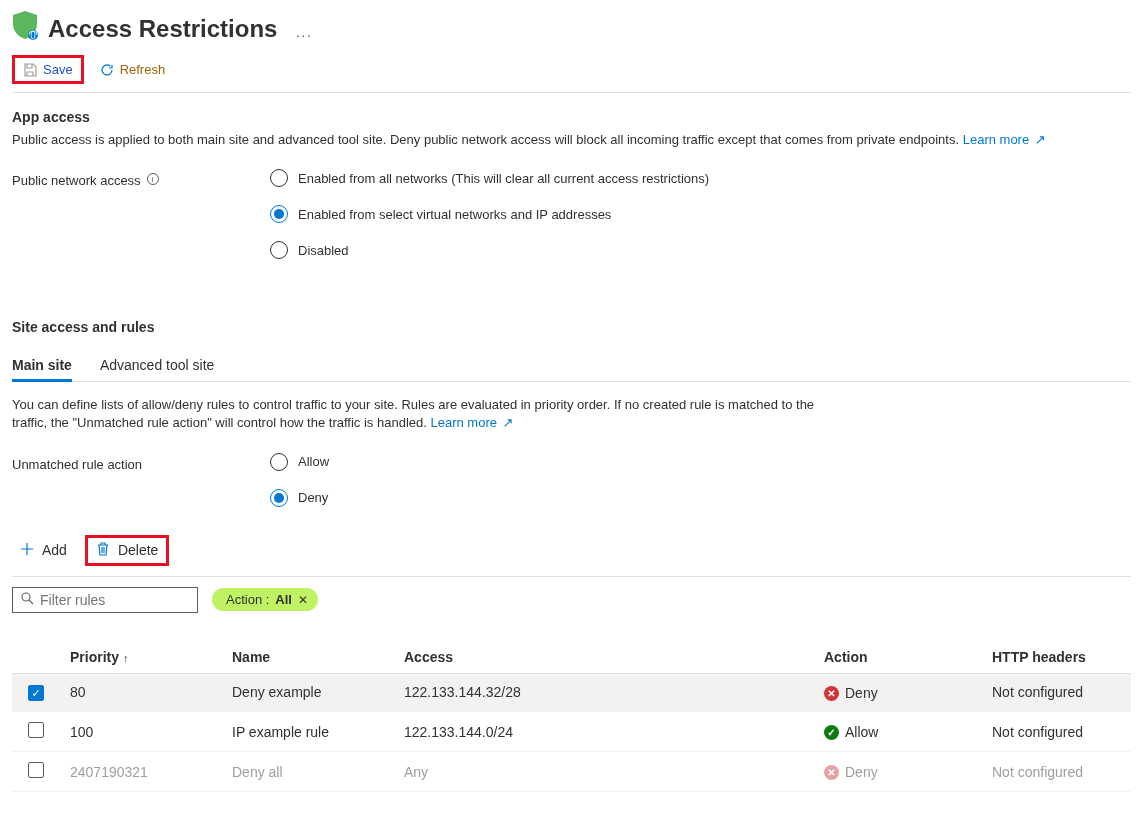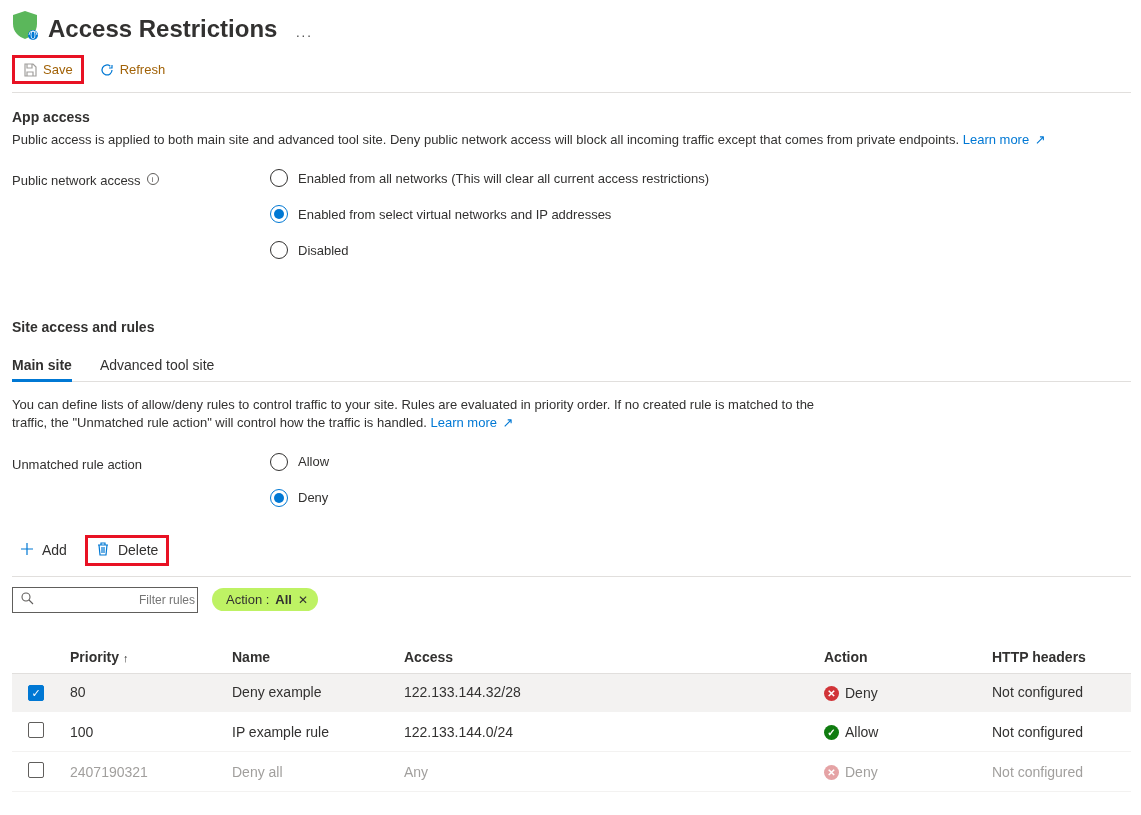--- a/index.html
+++ b/index.html
@@ -7,21 +7,21 @@
 
     
     .page-header { display: flex; align-items: flex-end; gap: 10px; padding-bottom: 12px; }
     .shield-svg { flex-shrink: 0; }
     .page-title { font-size: 24px; font-weight: 600; }
     .ellipsis { color: #555; font-size: 14px; padding-left: 8px; letter-spacing: 1px; }
 
     
     .command-bar { display: flex; align-items: center; gap: 8px; padding: 0 0 8px 0; border-bottom: 1px solid #e1dfdd; }
     .cmd-btn { display: inline-flex; align-items: center; gap: 6px; background: none; border: none; padding: 4px 8px; font-size: 13px; cursor: pointer; color: #a16207; }
-    .cmd-btn.disabled { color: #a16207; cursor: default; }
+    .cmd-btn.disabled { color: #1d4ed8; cursor: default; }
     .cmd-icon { width: 14px; height: 14px; display: inline-flex; align-items: center; justify-content: center; }
     .red-box { border: 3px solid #e81123; padding: 0; }
 
     
     .section-hdr { font-size: 14px; font-weight: 600; margin: 16px 0 6px 0; }
     .desc-text { font-size: 13px; color: #323130; max-width: 1050px; line-height: 1.4; }
     .link { color: #0078d4; text-decoration: none; }
     .link .ext-icon { margin-left: 2px; }
 
     .field-row { display: flex; margin-top: 20px; }
@@ -40,21 +40,21 @@
     .tab.active { font-weight: 600; border-bottom: 3px solid #0078d4; }
     .tabs-border { border-bottom: 1px solid #e1dfdd; margin-top: -1px; margin-bottom: 14px; }
 
     
     .rule-btns { display: flex; align-items: center; gap: 10px; margin-top: 28px; padding-bottom: 10px; border-bottom: 1px solid #e1dfdd; }
     .rule-btn { display: inline-flex; align-items: center; gap: 8px; background: none; border: none; font-size: 14px; padding: 4px 8px; cursor: pointer; color: #323130; }
 
     
     .filter-bar { display: flex; align-items: center; gap: 14px; margin-top: 10px; }
     .filter-input-wrap { display: flex; align-items: center; gap: 6px; border: 1px solid #605e5c; padding: 0 8px; width: 186px; height: 26px; }
-    .filter-input { border: none; outline: none; font-size: 12px; flex: 1; background: transparent; text-align: right; }
+    .filter-input { border: none; outline: none; font-size: 14px; flex: 1; background: transparent; }
     .filter-chip { display: inline-flex; align-items: center; gap: 6px; background: #bef264; border-radius: 14px; padding: 4px 10px 4px 14px; font-size: 13px; }
     .filter-chip .val { font-weight: 600; }
     .chip-close { font-size: 12px; cursor: pointer; color: #323130; }
 
     
     .rules-table { width: 100%; margin-top: 28px; border-collapse: collapse; }
     .rules-table th { text-align: left; font-weight: 600; font-size: 14px; padding: 8px 10px; border-bottom: 1px solid #e1dfdd; }
     .rules-table td { padding: 10px 10px; font-size: 14px; }
     .rules-table tbody tr { border-bottom: 1px solid #f3f2f1; }
     .rules-table tbody tr.selected { background: #f3f2f1; }

